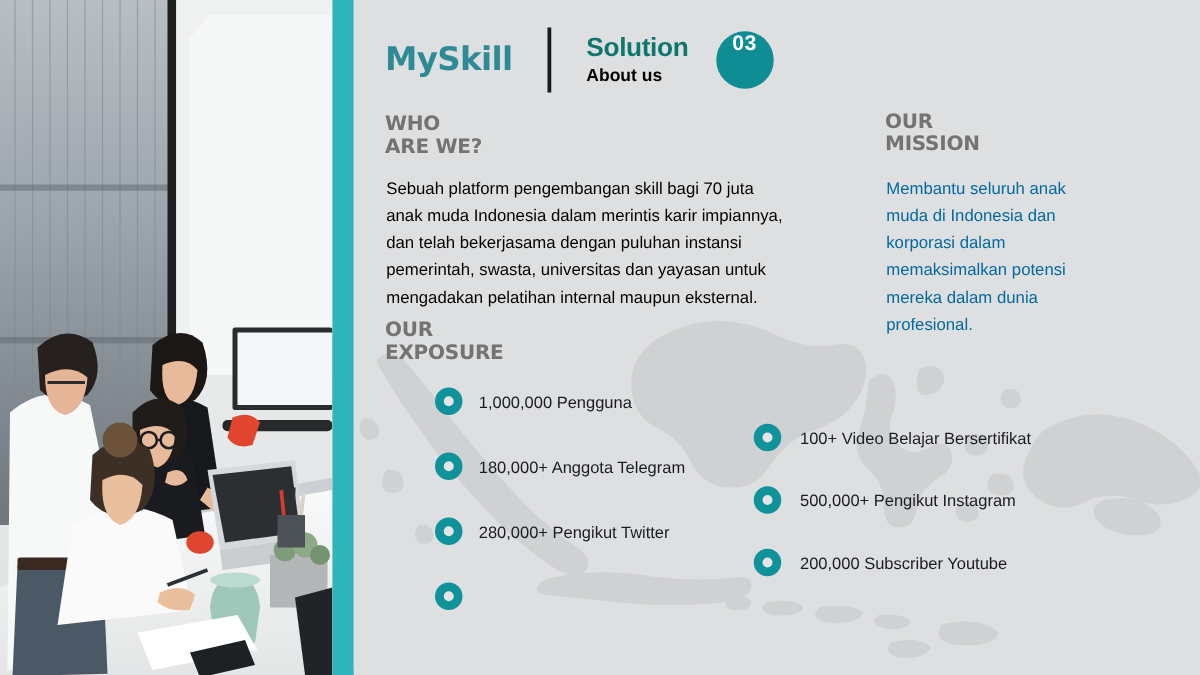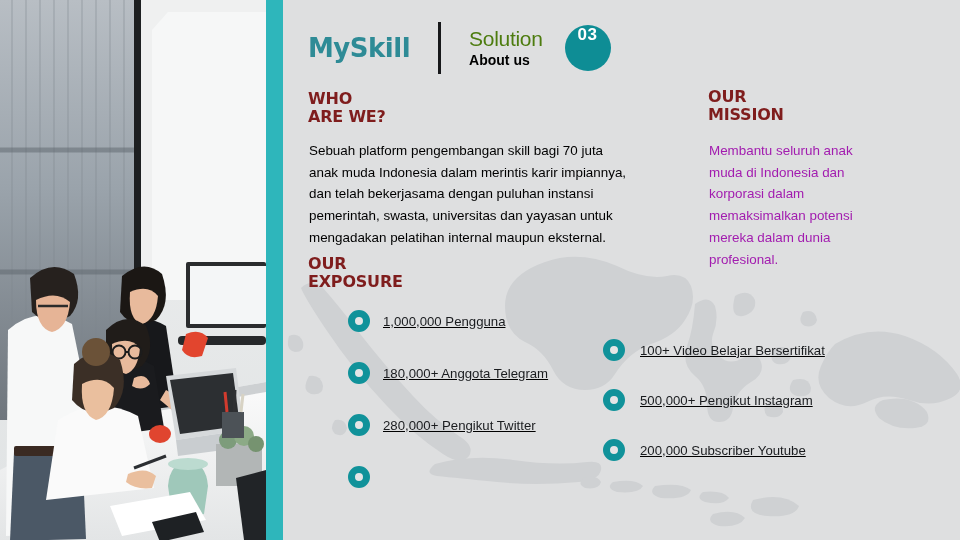--- a/index.html
+++ b/index.html
@@ -23,42 +23,42 @@
   
   #map{position:absolute;left:0px;top:252px;width:677px;height:288px;opacity:1;pointer-events:none;}
   #map svg{display:block;width:677px;height:288px;}
 
   
   #header{position:absolute;left:25px;top:20px;display:flex;align-items:center;height:56px;}
   #logo{font-size:26px;font-weight:bold;color:#2e8b96;letter-spacing:-0.5px;
         font-family:"DejaVu Sans", sans-serif;line-height:1;}
   #divider{width:3px;height:52px;background:#17181a;margin-left:28px;margin-right:28px;}
   #title-block{display:flex;flex-direction:column;justify-content:center;}
-  #sol-title{font-size:21px;font-weight:normal;color:#4d7c0f;letter-spacing:-0.3px;line-height:1.15;}
+  #sol-title{font-size:21px;font-weight:bold;color:#0f766e;letter-spacing:-0.3px;line-height:1.15;}
   #sol-sub{font-size:14px;font-weight:bold;color:#000000;letter-spacing:0px;line-height:1.2;margin-top:1px;}
   #badge{width:46px;height:46px;border-radius:50%;background:#0e8d95;margin-left:22px;
          display:flex;align-items:flex-start;justify-content:center;}
   #badge span{color:#ffffff;font-size:17px;font-weight:bold;letter-spacing:0.5px;}
 
   
-  .blockhead{font-size:16px;font-weight:bold;color:#7f1d1d;line-height:1.12;letter-spacing:-0.2px;
+  .blockhead{font-size:16px;font-weight:bold;color:#737373;line-height:1.12;letter-spacing:-0.2px;
              text-transform:uppercase;font-family:"DejaVu Sans", sans-serif;}
 
   #who-head{position:absolute;left:25px;top:90px;}
   #who-body{position:absolute;left:26px;top:140px;width:320px;font-size:13.4px;color:#000000;
             line-height:1.62;}
 
   #mission-head{position:absolute;left:425px;top:88px;}
-  #mission-body{position:absolute;left:426px;top:140px;width:175px;font-size:13.4px;color:#a21caf;
+  #mission-body{position:absolute;left:426px;top:140px;width:175px;font-size:13.4px;color:#0369a1;
             line-height:1.62;}
 
   #exp-head{position:absolute;left:25px;top:255px;}
 
   
-  .statcol{position:absolute;text-decoration:underline;}
+  .statcol{position:absolute;}
   .stat{display:flex;align-items:center;}
   .ring{flex:0 0 auto;width:22px;height:22px;border-radius:50%;
         border:7px solid #10929a;box-sizing:border-box;background:#e4e5e6;}
   .stat-label{font-size:13.2px;color:#1a1c1f;margin-left:13px;white-space:nowrap;}
 
   #col-left{left:65px;top:310px;}
   #col-left .stat{height:22px;margin-bottom:30px;}
 
   #col-right{left:320px;top:339px;}
   #col-right .stat{height:22px;margin-bottom:28px;}

